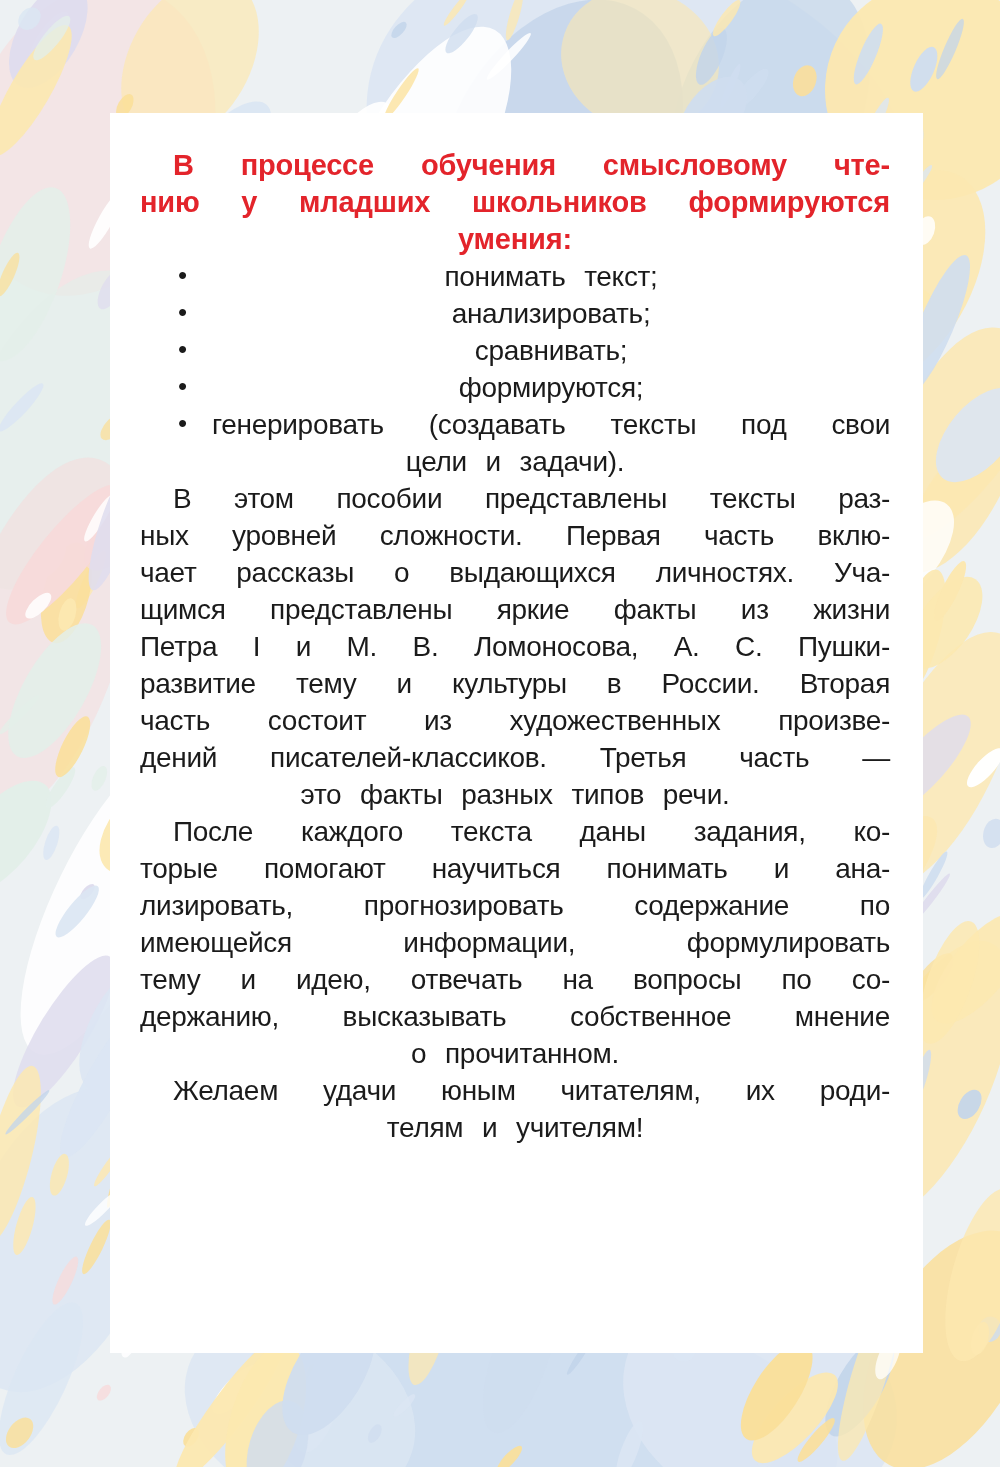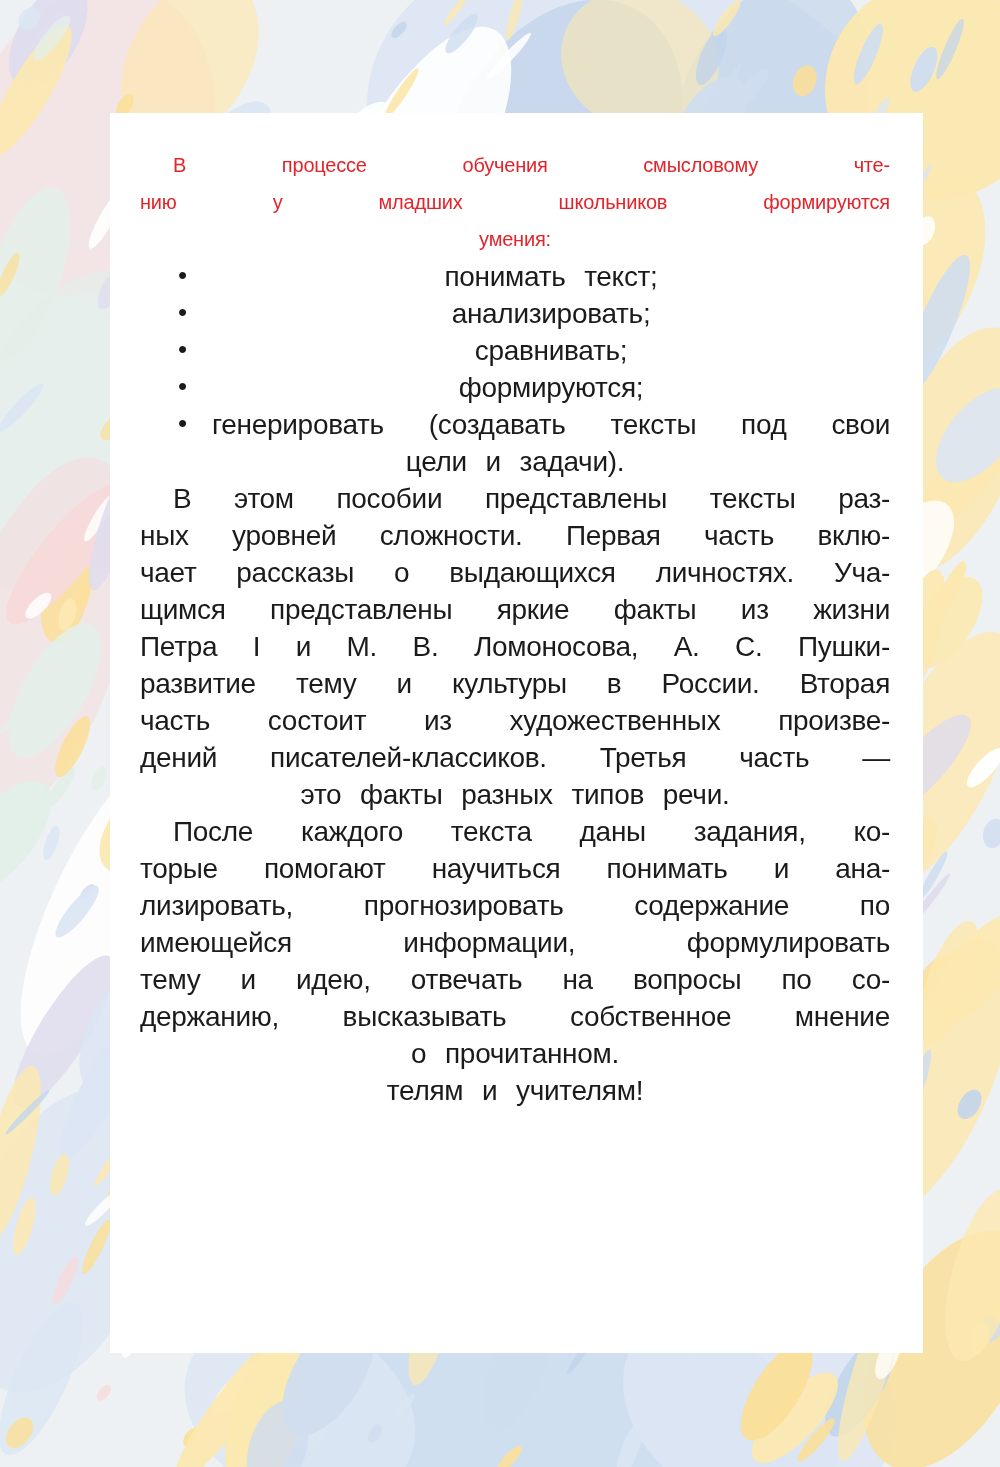--- a/index.html
+++ b/index.html
@@ -40,22 +40,22 @@
     white-space: normal;
     text-align: center;
   }
   .line.just {
     text-align: justify;
     text-align-last: justify;
     -moz-text-align-last: justify;
   }
   .line.indent { text-indent: 33px; }
   .line.head {
-    font-weight: normal;
-    font-size: 20px;
+    font-weight: bold;
+    font-size: 29px;
     color: var(--heading-color, #e3242b);
     letter-spacing: -0.2px;
   }
   .line.bullet {
     position: relative;
     padding-left: 72px;
   }
   .line.bullet .dot {
     position: absolute;
     left: 38px;
@@ -452,16 +452,17 @@
       <div>
         <div class="line just indent">После каждого текста даны задания, ко-</div>
         <div class="line just">торые помогают научиться понимать и ана-</div>
         <div class="line just">лизировать, прогнозировать содержание по</div>
         <div class="line just">имеющейся информации, формулировать</div>
         <div class="line just">тему и идею, отвечать на вопросы по со-</div>
         <div class="line just">держанию, высказывать собственное мнение</div>
         <div class="line">о прочитанном.</div>
       </div>
       <div>
+        <div class="line just indent">Желаем удачи юным читателям, их роди-</div>
         <div class="line">телям и учителям!</div>
       </div>
     </div>
 </main>
 
 </body></html>

